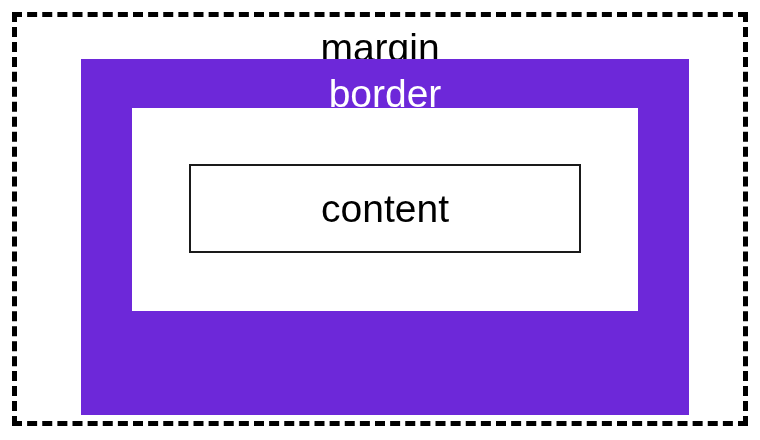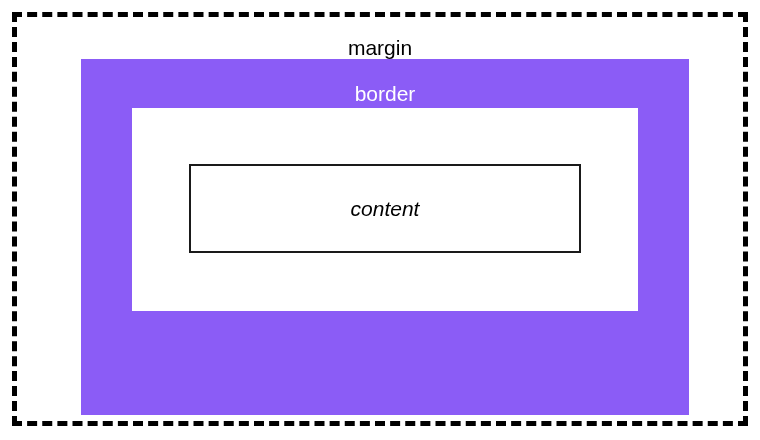--- a/index.html
+++ b/index.html
@@ -32,41 +32,41 @@
     background: #ffffff;
     border: 5px dashed #000000;
   }
 
   .label {
     position: absolute;
     left: 0;
     width: 100%;
     text-align: center;
     font-family: "Liberation Sans", sans-serif;
-    font-size: 21px;
+    font-size: 39px;
     line-height: 34px;
     letter-spacing: 0px;
     white-space: nowrap;
     user-select: none;
   }
 
   .label-margin {
     top: 14px;
     color: #000000;
   }
 
   
   .border-box {
     position: absolute;
     left: 64px;
     top: 42px;
     width: 608px;
     height: 356px;
     box-sizing: border-box;
-    background: #8b5cf6;
+    background: #6d28d9;
   }
 
   .label-border {
     top: 18px;
     color: #ffffff;
   }
 
   
   .padding-box {
     position: absolute;
@@ -92,21 +92,20 @@
     width: 392px;
     height: 89px;
     box-sizing: border-box;
     background: #ffffff;
     border: 2px solid #1a1a1a;
   }
 
   .label-content {
     top: 26px;
     color: #000000;
-    font-style: italic;
   }
 </style>
 </head>
 <body>
 
 <div id="box-model-diagram">
 
   <div class="margin-box">
     <div class="label label-margin">margin</div>
 

